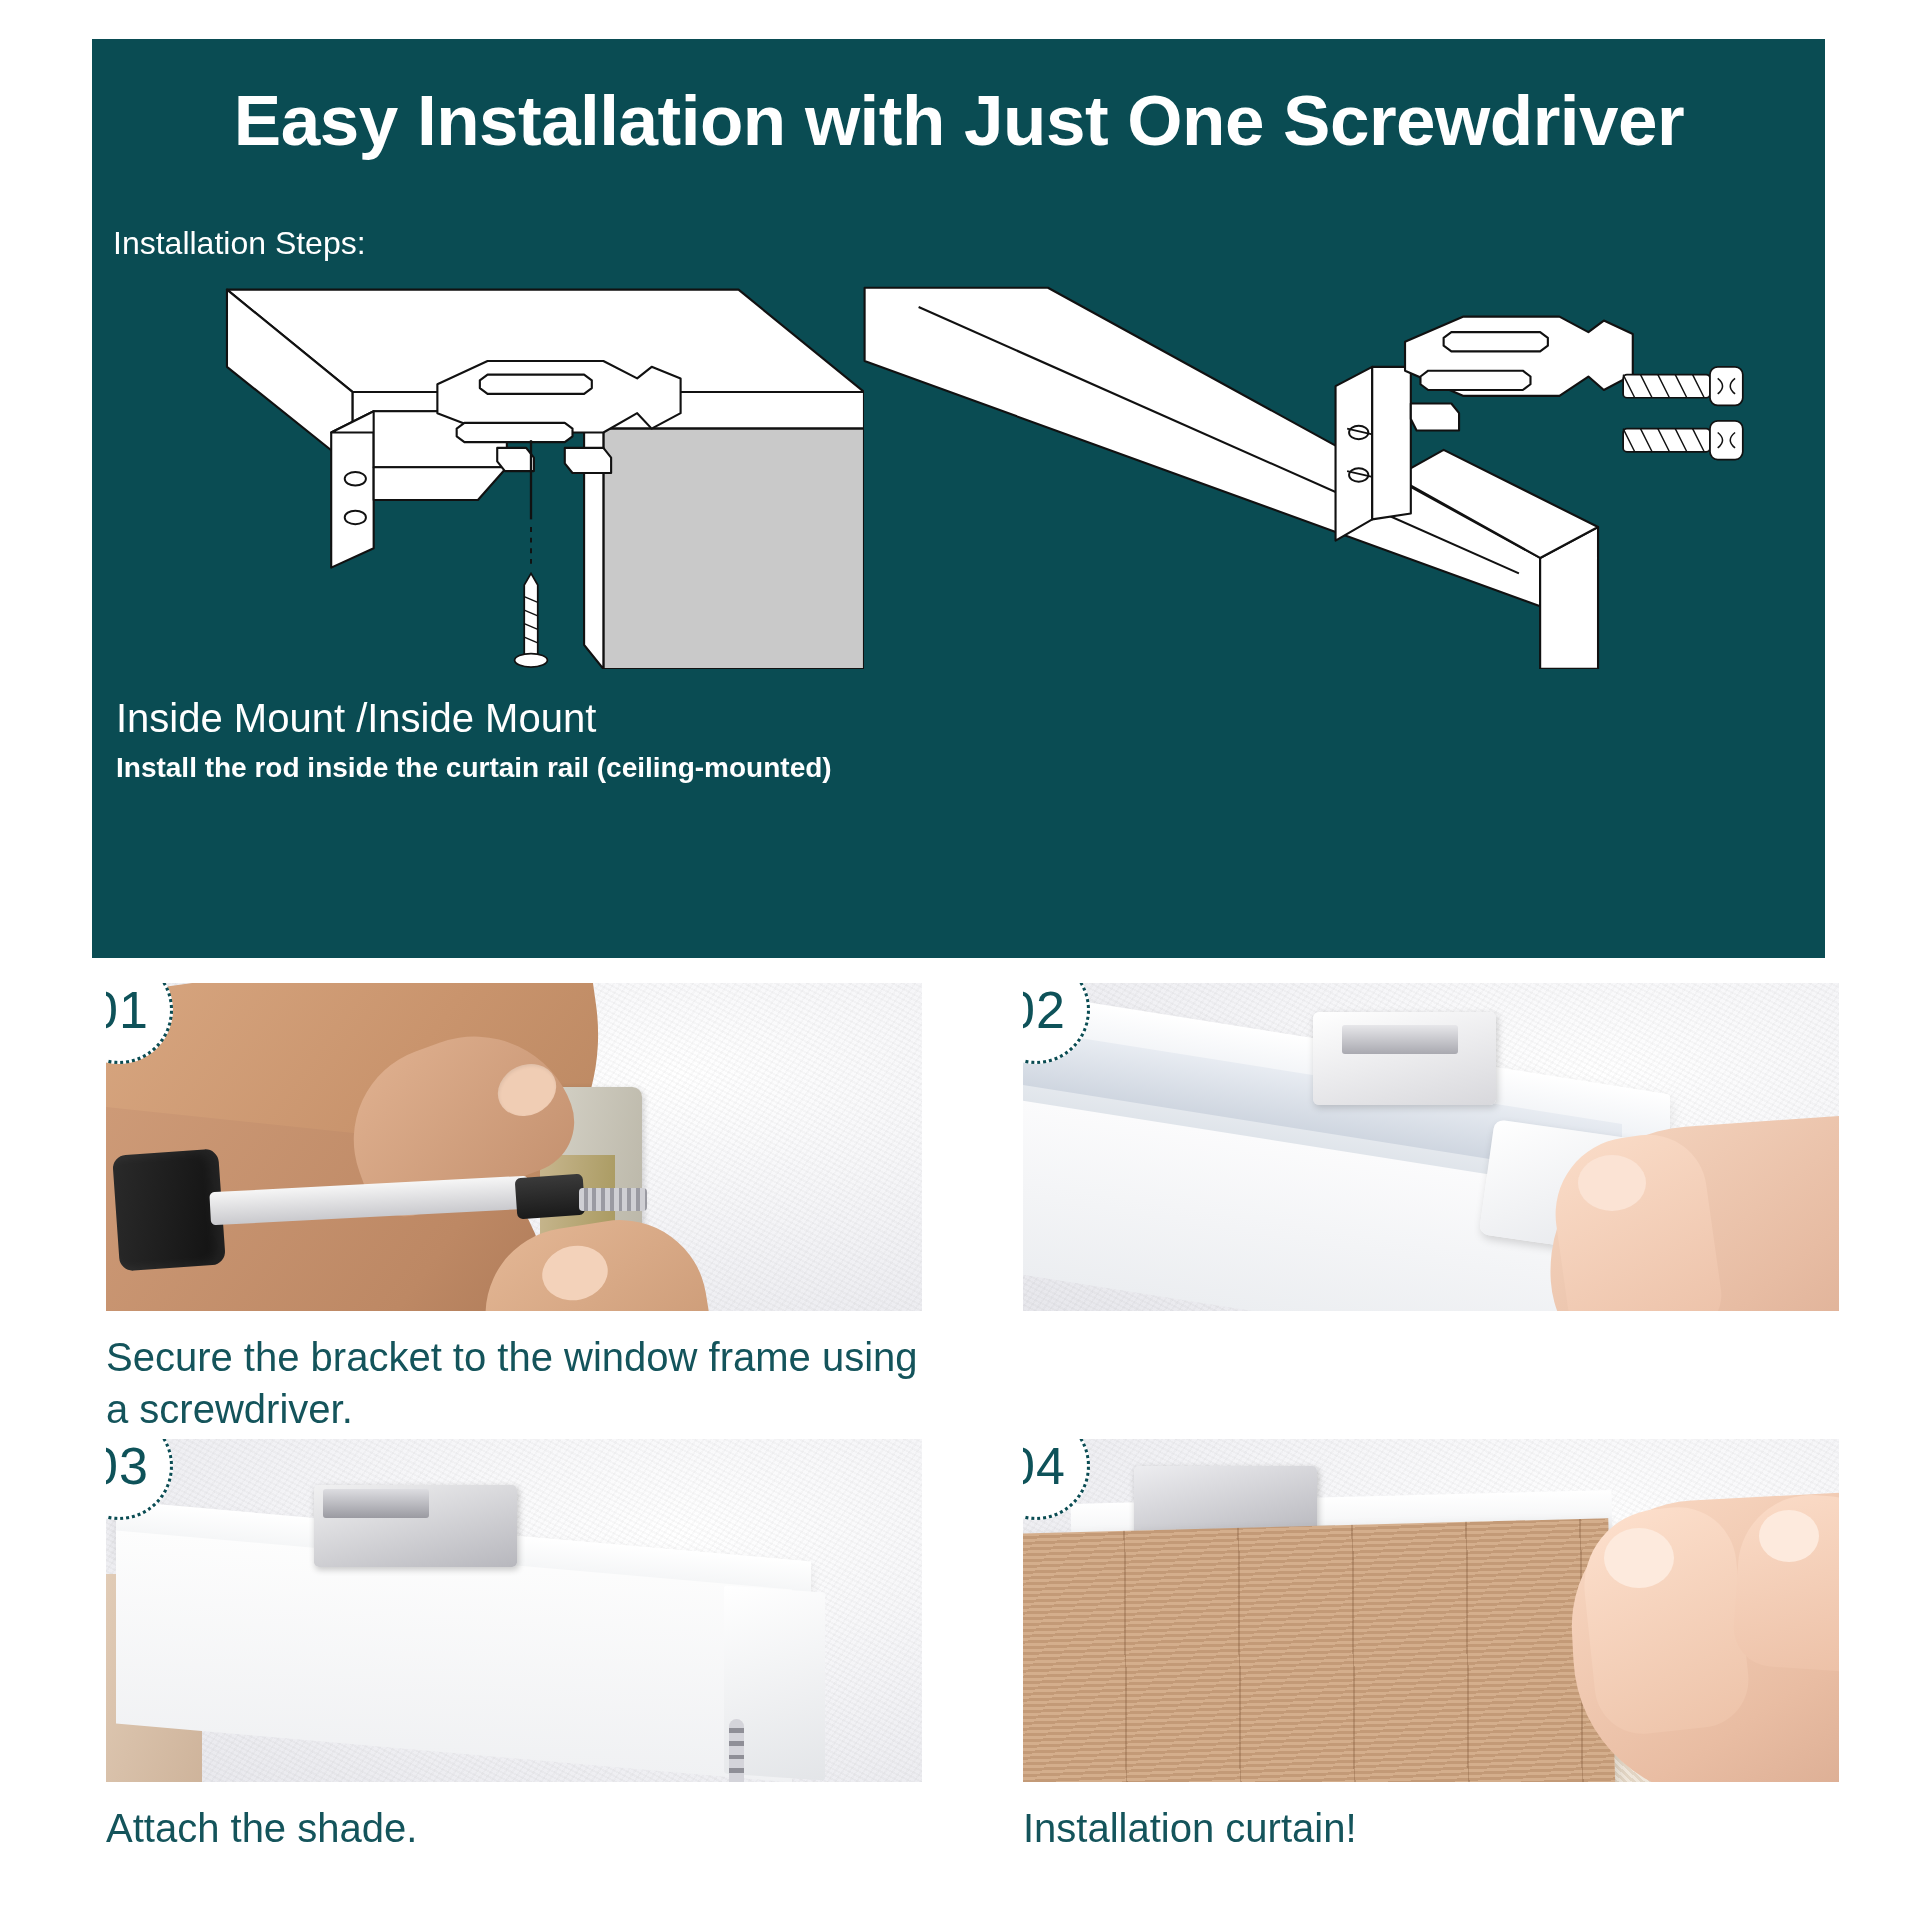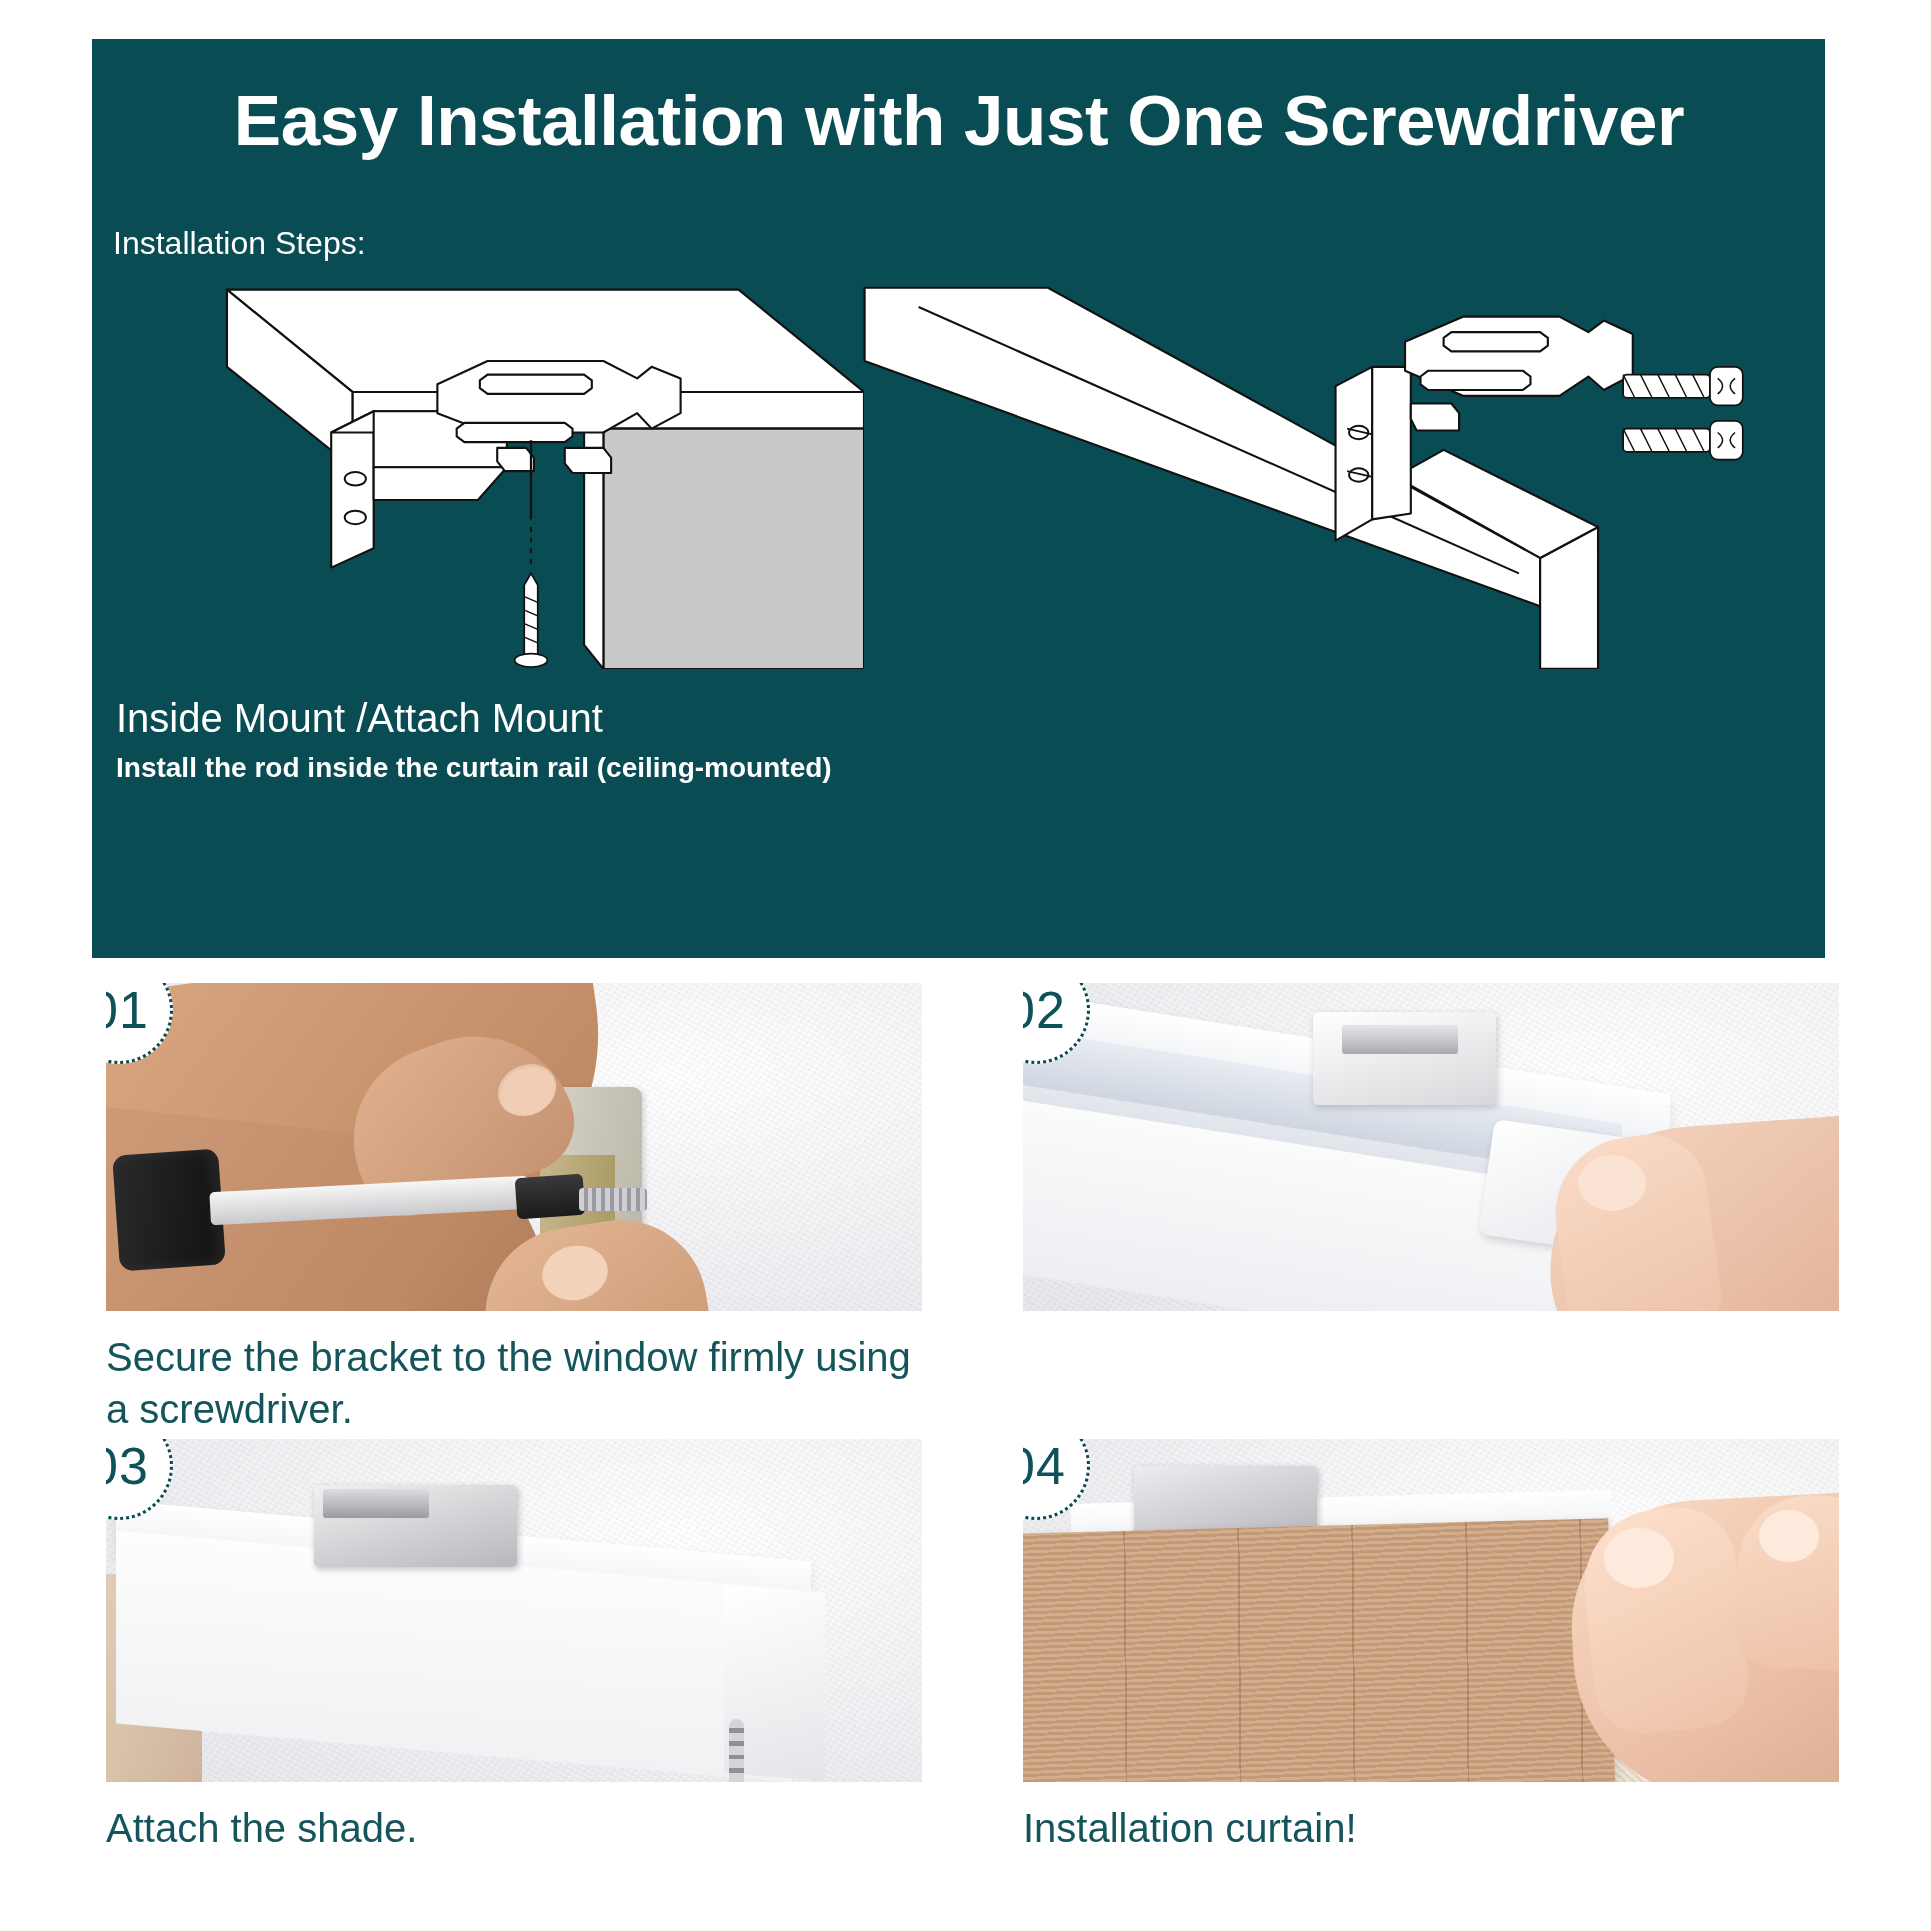--- a/index.html
+++ b/index.html
@@ -218,21 +218,21 @@
         <g>
           <rect x="826" y="156" width="90" height="24" rx="4" fill="#ffffff" stroke="#111" stroke-width="1.8"></rect>
           <path d="M826,156 l12,24 M844,156 l12,24 M862,156 l12,24 M880,156 l12,24 M898,156 l12,24" stroke="#111" stroke-width="1.5" fill="none"></path>
           <rect x="916" y="148" width="34" height="40" rx="8" fill="#ffffff" stroke="#111" stroke-width="1.8"></rect>
           <path d="M924,160 q10,8 0,16 M942,160 q-10,8 0,16" stroke="#111" stroke-width="1.6" fill="none"></path>
         </g>
       </svg>
     </div>
 
     <div class="cap-block left">
-      <div class="cap-main">Inside Mount /Attach Mount</div>
+      <div class="cap-main">Inside Mount /Inside Mount</div>
       <div class="cap-sub">Install the rod inside the curtain rail (ceiling-mounted)</div>
     </div>
   </div>
 
   <div class="steps">
 
     <div class="step c0 r0">
       <div class="photo">
         <div class="wall tex"></div>
         <div class="s1-arm"></div>
@@ -245,21 +245,21 @@
         <div class="s1-driver-h"></div>
         <div class="s1-driver-s"></div>
         <div class="s1-tip"></div>
         <div class="s1-screw"></div>
         <div class="s1-fing-low"></div>
         <div class="s1-nail2"></div>
         <div class="badge">
           <span>01</span>
         </div>
       </div>
-      <div class="step-cap">Secure the bracket to the window firmly using a screwdriver.</div>
+      <div class="step-cap">Secure the bracket to the window frame using a screwdriver.</div>
     </div>
 
     <div class="step c1 r0">
       <div class="photo">
         <div class="wall tex"></div>
         <div class="s2-rail"></div>
         <div class="s2-rail-in"></div>
         <div class="s2-fabric"></div>
         <div class="s2-clip"></div>
         <div class="s2-clip-m"></div>

